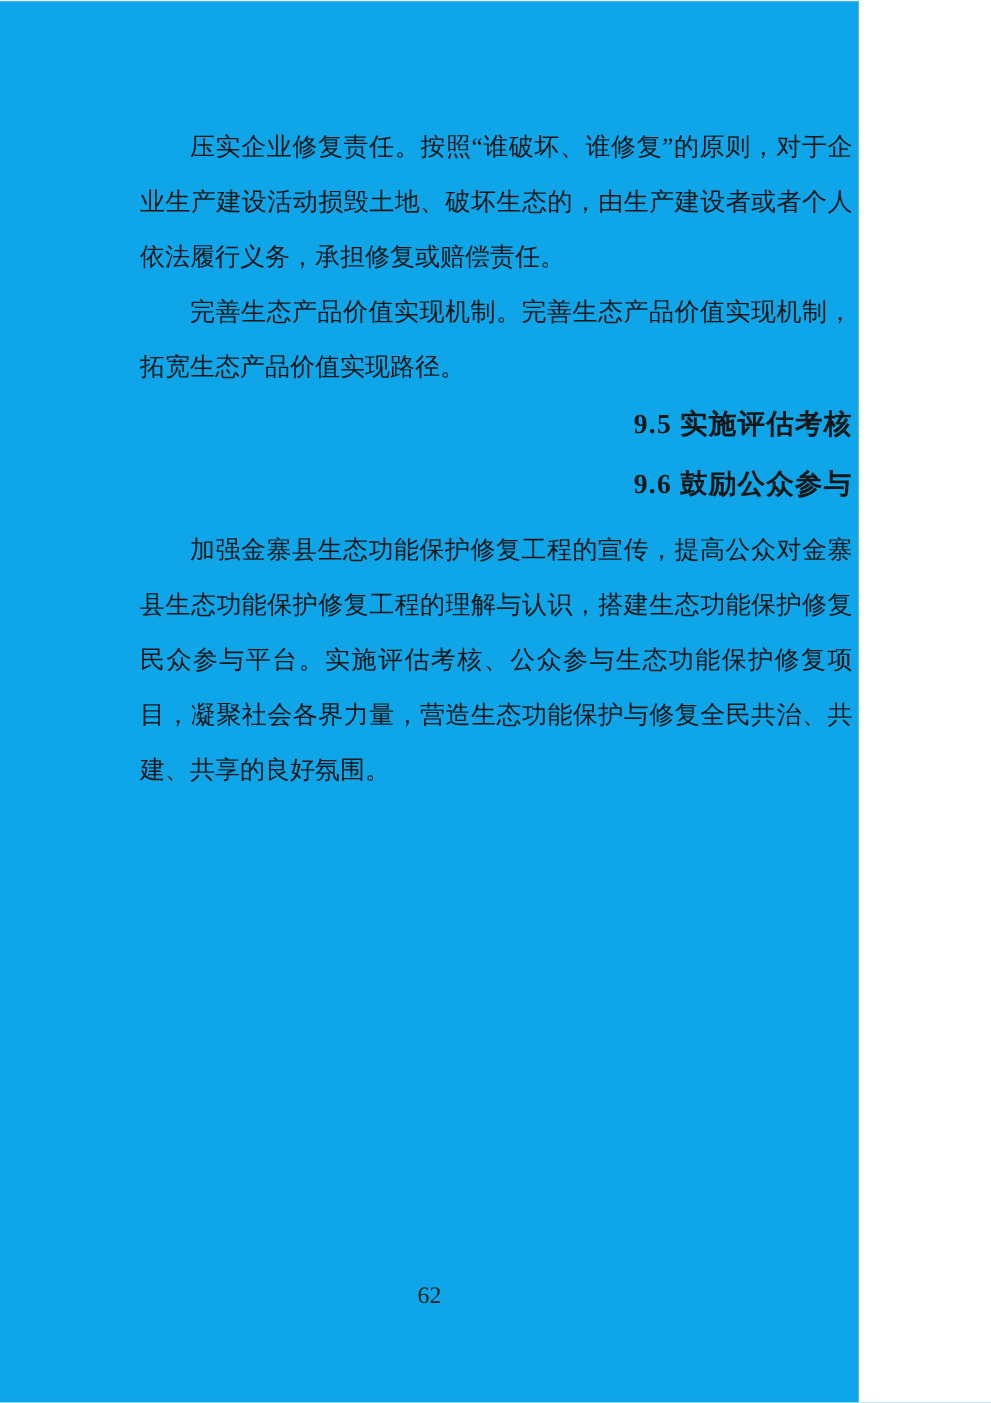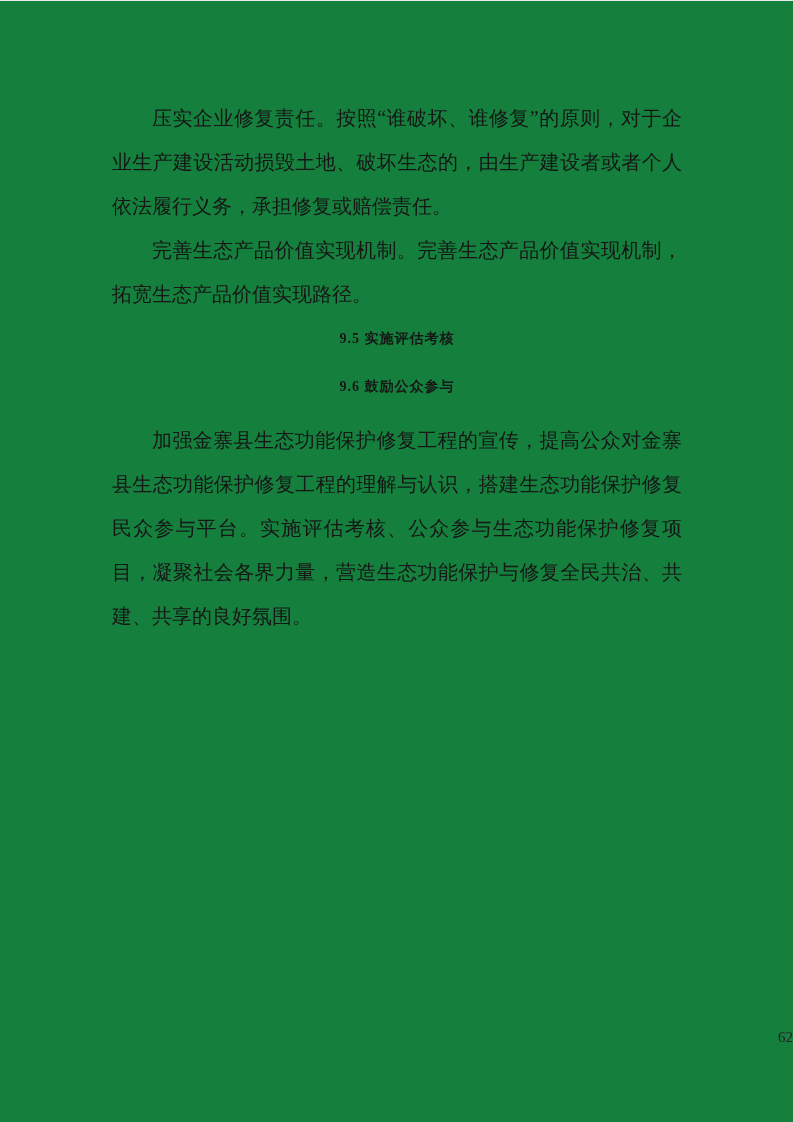--- a/index.html
+++ b/index.html
@@ -2,23 +2,23 @@
 <html lang="zh"><head>
 <meta charset="utf-8">
 <style>
   html, body {
     margin: 0;
     padding: 0;
     background: #ffffff;
   }
   .page {
     position: relative;
-    width: 793px;
+    width: 687px;
     height: 1122px;
-    background: #15803d;
+    background: #0ea5e9;
     overflow: hidden;
     font-family: "Liberation Serif", "DejaVu Serif", serif;
     color: #161616;
     box-sizing: border-box;
     border-top: 1px solid #ececec;
   }
   .content {
     position: absolute;
     left: 112px;
     top: 95px;
@@ -27,33 +27,33 @@
   .body-para {
     margin: 0;
     font-size: 20px;
     line-height: 44px;
     text-align: justify;
     text-justify: inter-ideograph;
     text-indent: 2em;
   }
   .section-heading {
     margin: 6px 0 14px 0;
-    font-size: 14px;
+    font-size: 22px;
     line-height: 34px;
     font-weight: 700;
-    text-align: center;
+    text-align: right;
     letter-spacing: 1px;
   }
   .page-number {
     position: absolute;
     left: 0;
     right: 0;
     top: 1026px;
-    text-align: right;
-    font-size: 15px;
+    text-align: center;
+    font-size: 19px;
     line-height: 20px;
     color: #222222;
   }
 </style>
 </head>
 <body>
 
 <div class="page">
   <div class="content">
     <p class="body-para">压实企业修复责任。按照“谁破坏、谁修复”的原则，对于企业生产建设活动损毁土地、破坏生态的，由生产建设者或者个人依法履行义务，承担修复或赔偿责任。</p>

